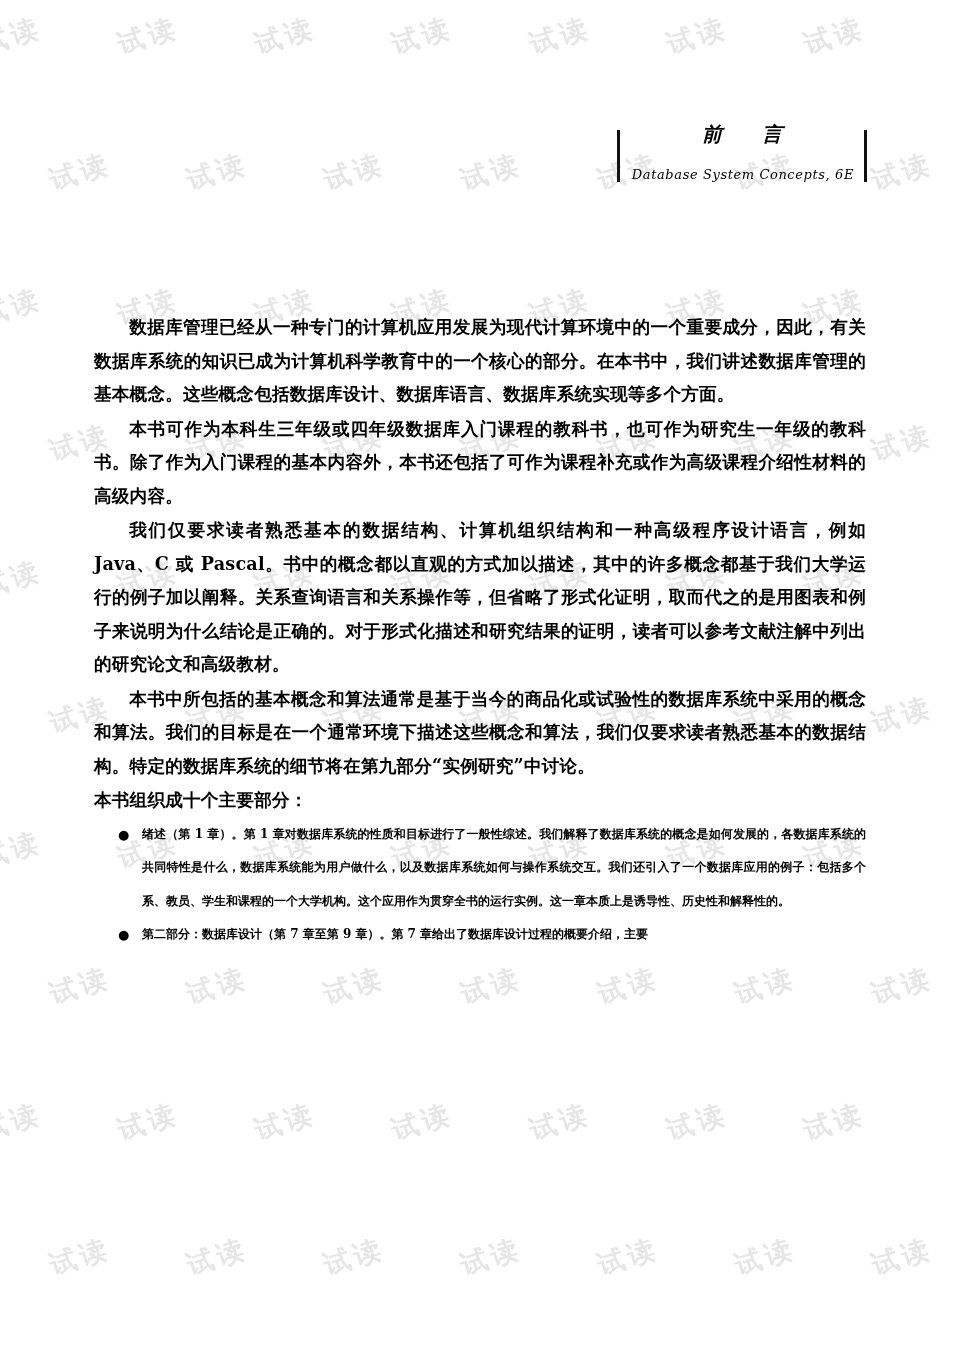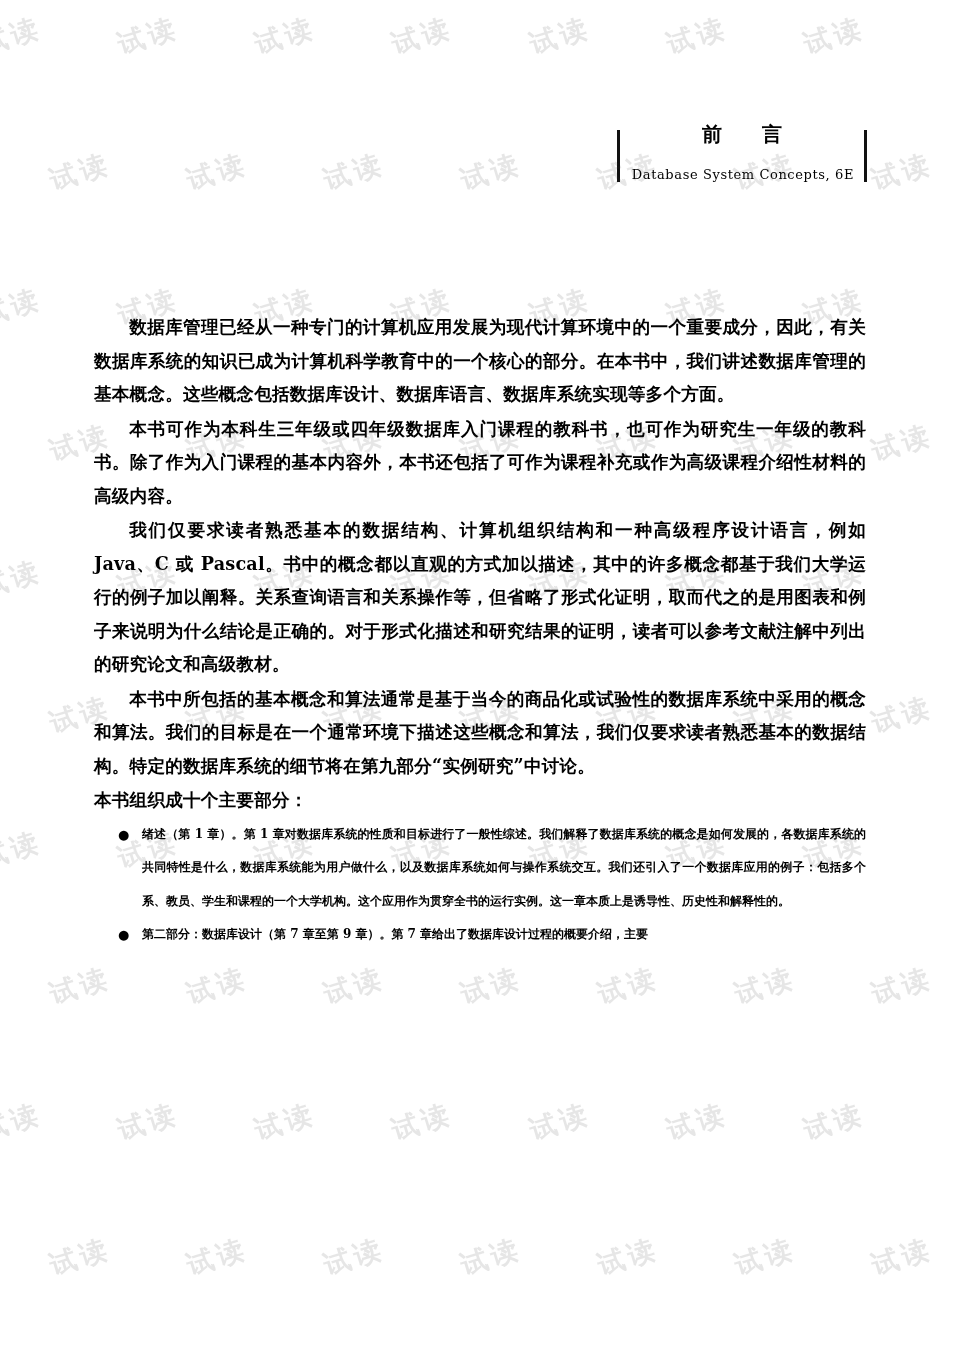--- a/index.html
+++ b/index.html
@@ -46,20 +46,21 @@
   .header {
     position: absolute;
     top: 122px;
     right: 93px;
     text-align: right;
   }
   .header-rule-row {
     display: flex;
     align-items: flex-end;
     justify-content: flex-end;
+    font-style: italic;
   }
   .header-bar {
     width: 3px;
     height: 52px;
     background: #111;
     margin-left: 10px;
   }
   .header-bar-left {
     margin-left: 0;
     margin-right: 12px;

